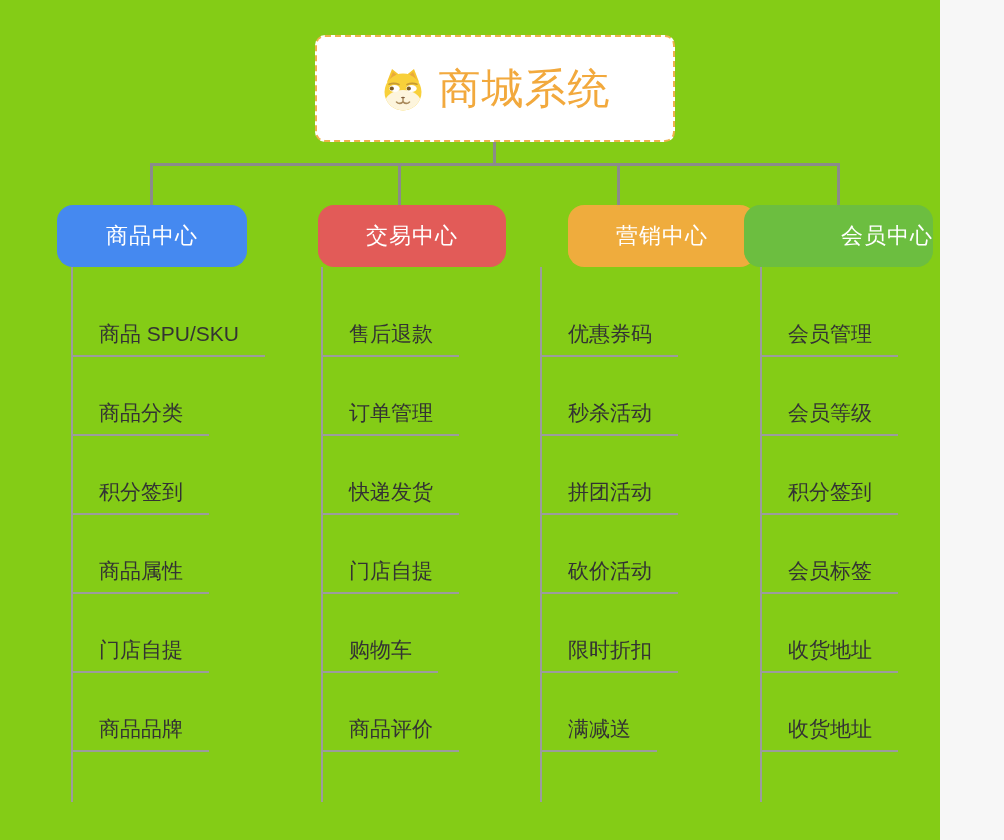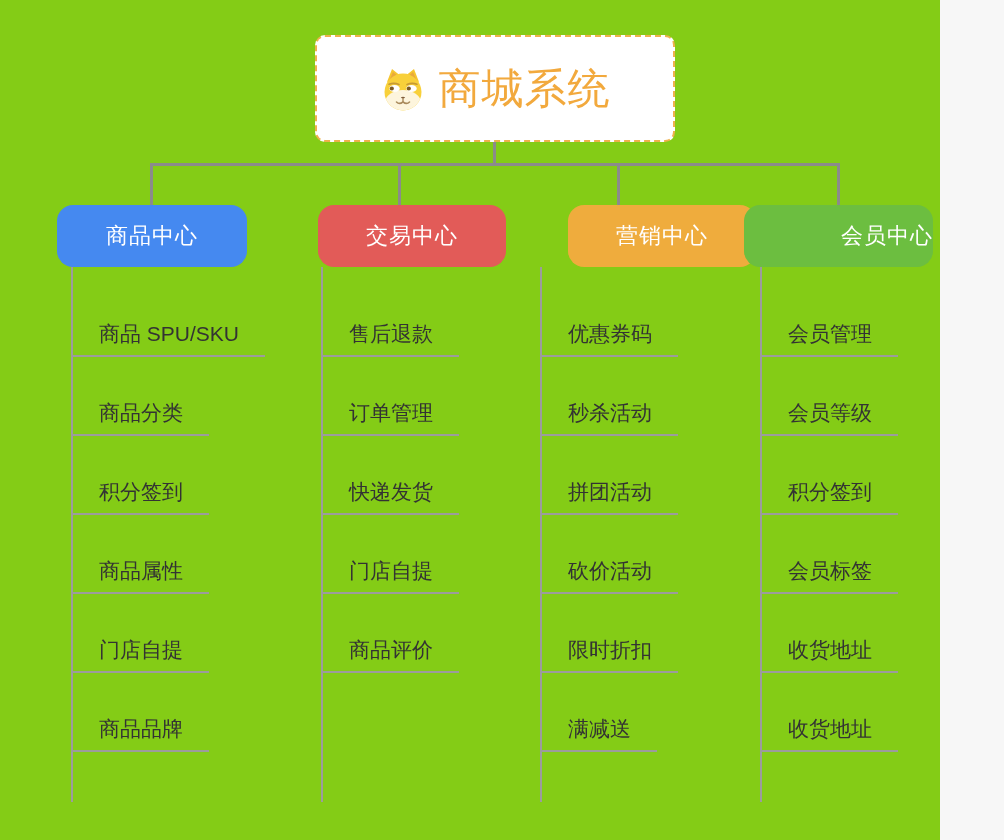--- a/index.html
+++ b/index.html
@@ -128,20 +128,21 @@
     <div class="child-item">商品属性</div>
     <div class="child-item">门店自提</div>
     <div class="child-item">商品品牌</div>
   </div>
 
   <div class="child-col" style="left:321px;">
     <div class="child-item">售后退款</div>
     <div class="child-item">订单管理</div>
     <div class="child-item">快递发货</div>
     <div class="child-item">门店自提</div>
+    <div class="child-item">购物车</div>
     <div class="child-item">商品评价</div>
   </div>
 
   <div class="child-col" style="left:540px;">
     <div class="child-item">优惠券码</div>
     <div class="child-item">秒杀活动</div>
     <div class="child-item">拼团活动</div>
     <div class="child-item">砍价活动</div>
     <div class="child-item">限时折扣</div>
     <div class="child-item">满减送</div>

